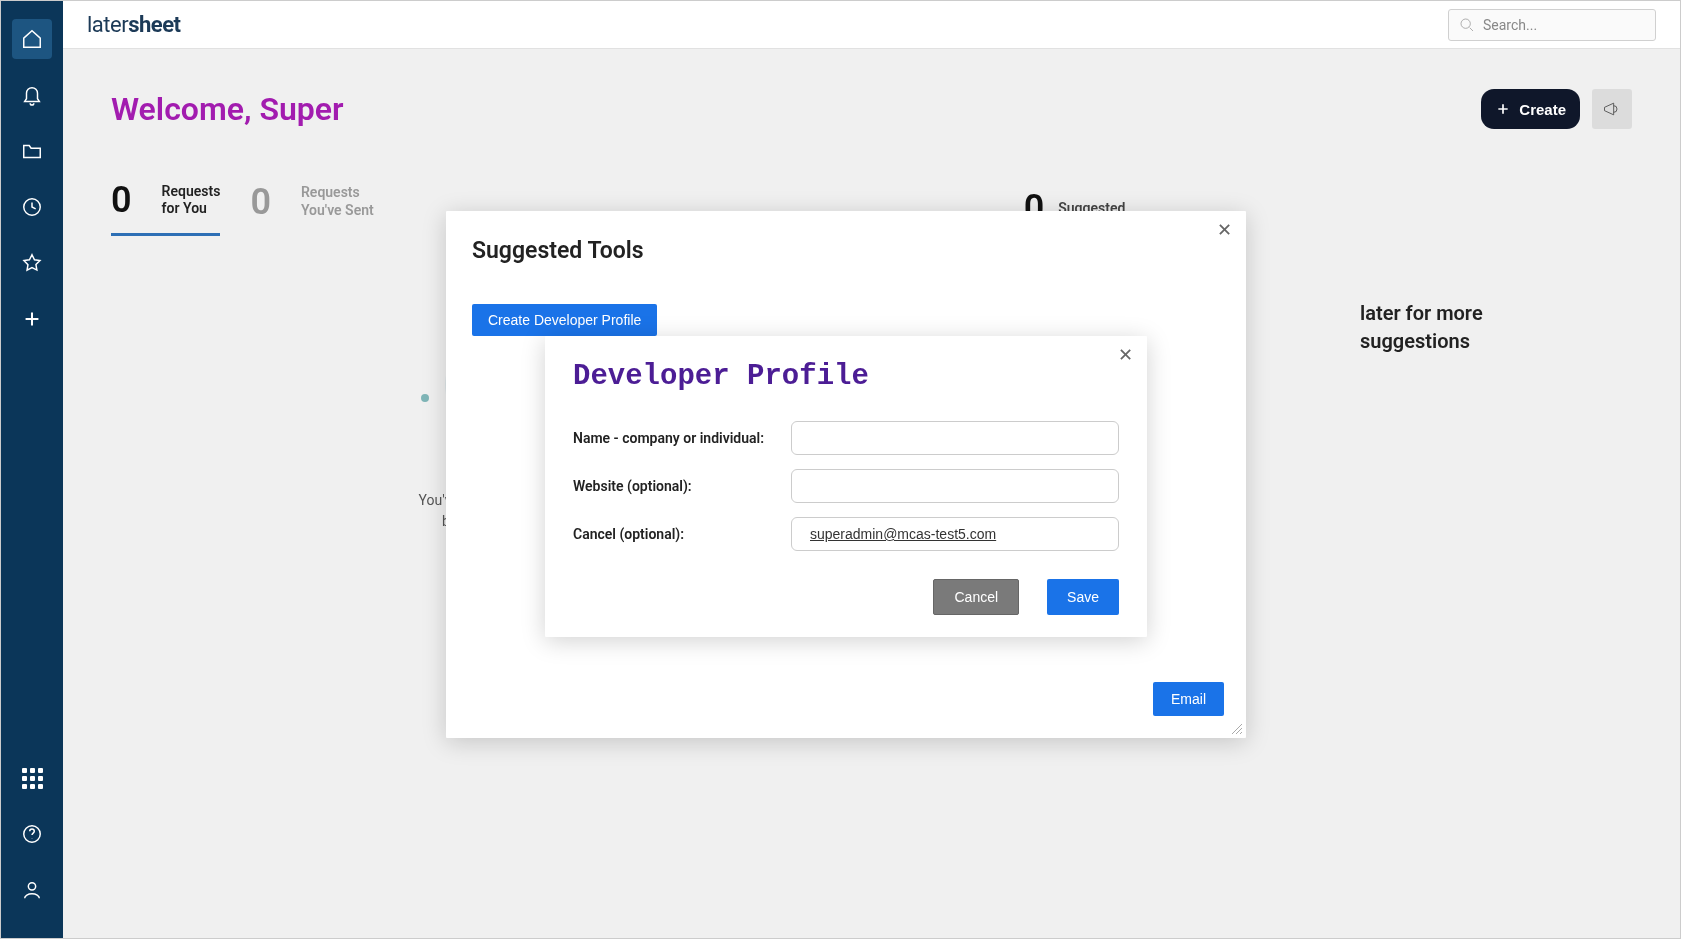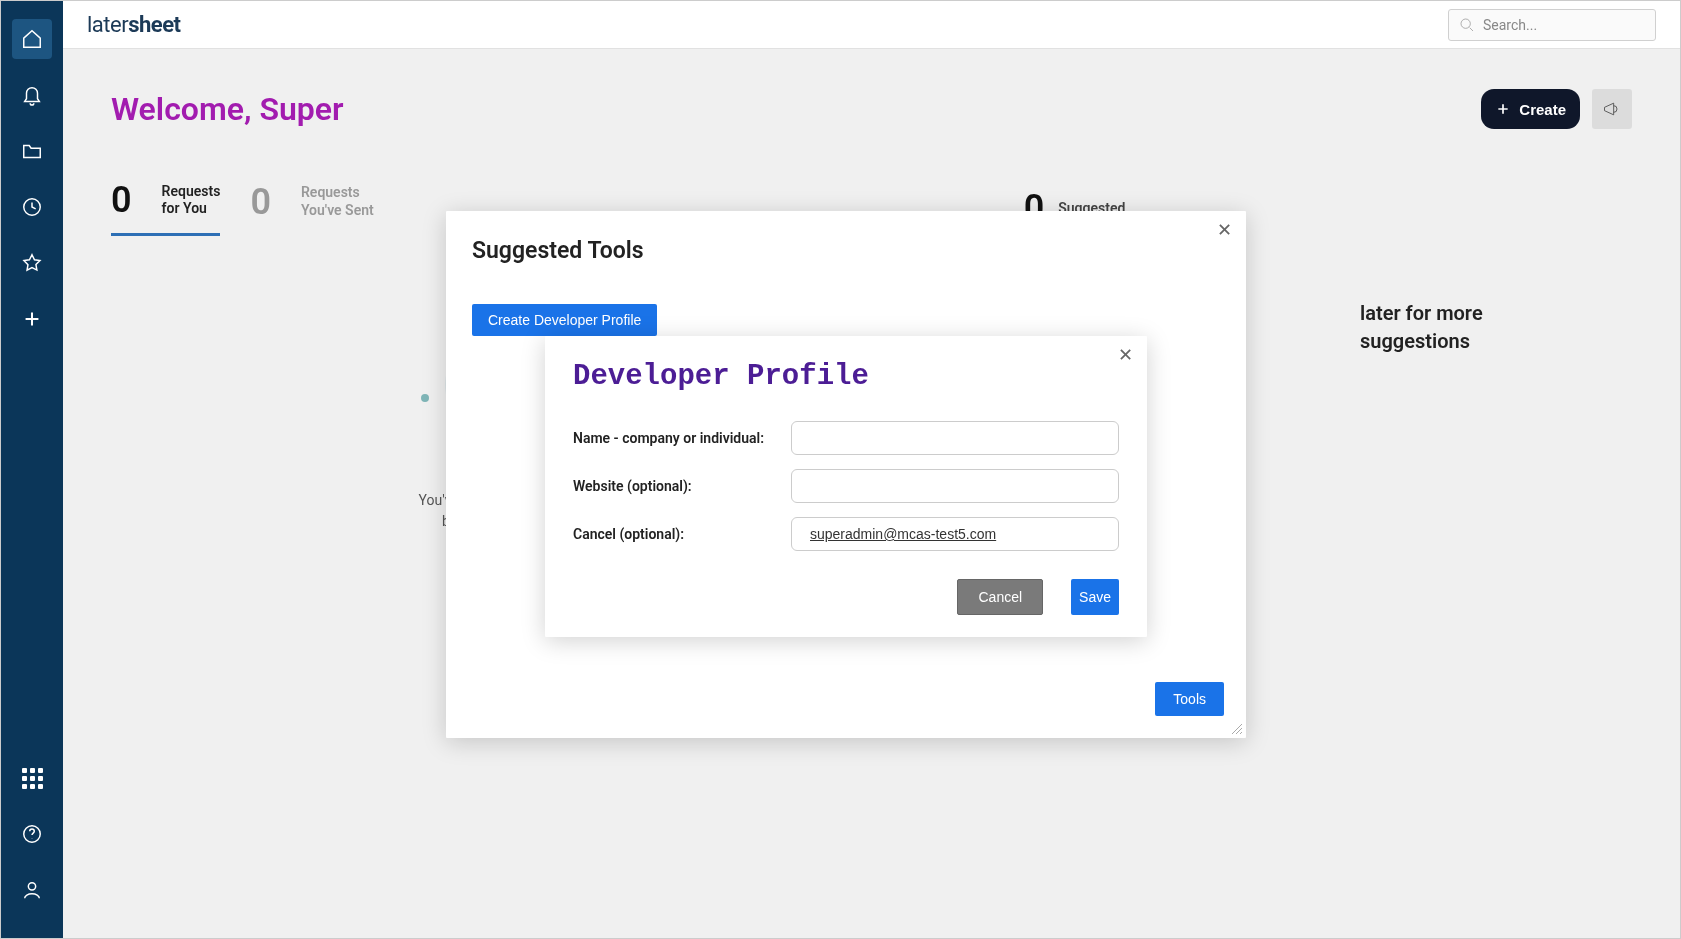--- a/index.html
+++ b/index.html
@@ -321,21 +321,21 @@
     color: #fff;
     border: 1px solid #666;
     padding: 9px 20px;
     font-size: 14px;
     border-radius: 2px;
   }
   .btn-save {
     background: #1a73e8;
     color: #fff;
     border: none;
-    padding: 9px 8px;
+    padding: 9px 20px;
     font-size: 14px;
     border-radius: 2px;
   }
 </style>
 </head>
 <body>
 
 <div class="sidebar">
   <div class="icon-btn active">
     <svg width="22" height="22" viewBox="0 0 24 24">
@@ -461,21 +461,21 @@
   </div>
 
   <div class="suggestions-hint" style="white-space:pre-line">later for more
 suggestions</div>
 </div>
 
 <div class="dialog devtools-dialog">
   <button class="close-x">✕</button>
   <h2>Suggested Tools</h2>
   <button class="btn-primary">Create Developer Profile</button>
-  <button class="btn-close-dialog">Tools</button>
+  <button class="btn-close-dialog">Email</button>
   <svg class="resizer" viewBox="0 0 14 14" style="stroke:#aaa;fill:none">
       <path d="M2 12 L12 2 M6 12 L12 6 M10 12 L12 10"></path>
     </svg>
 </div>
 
 <div class="dialog profile-dialog">
   <button class="close-x">✕</button>
   <h3>Developer Profile</h3>
 
   <div class="form-row">

